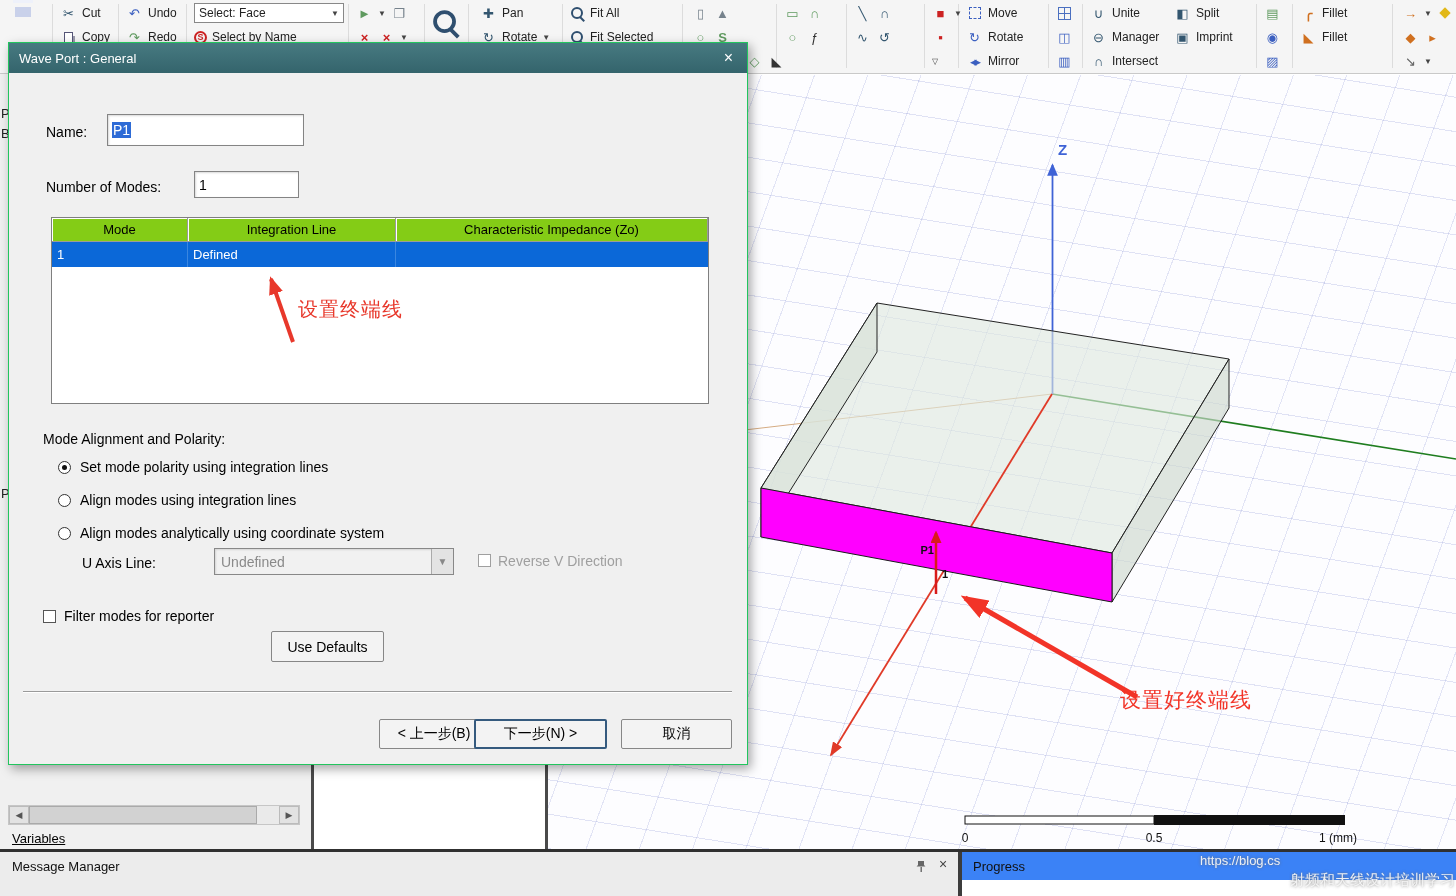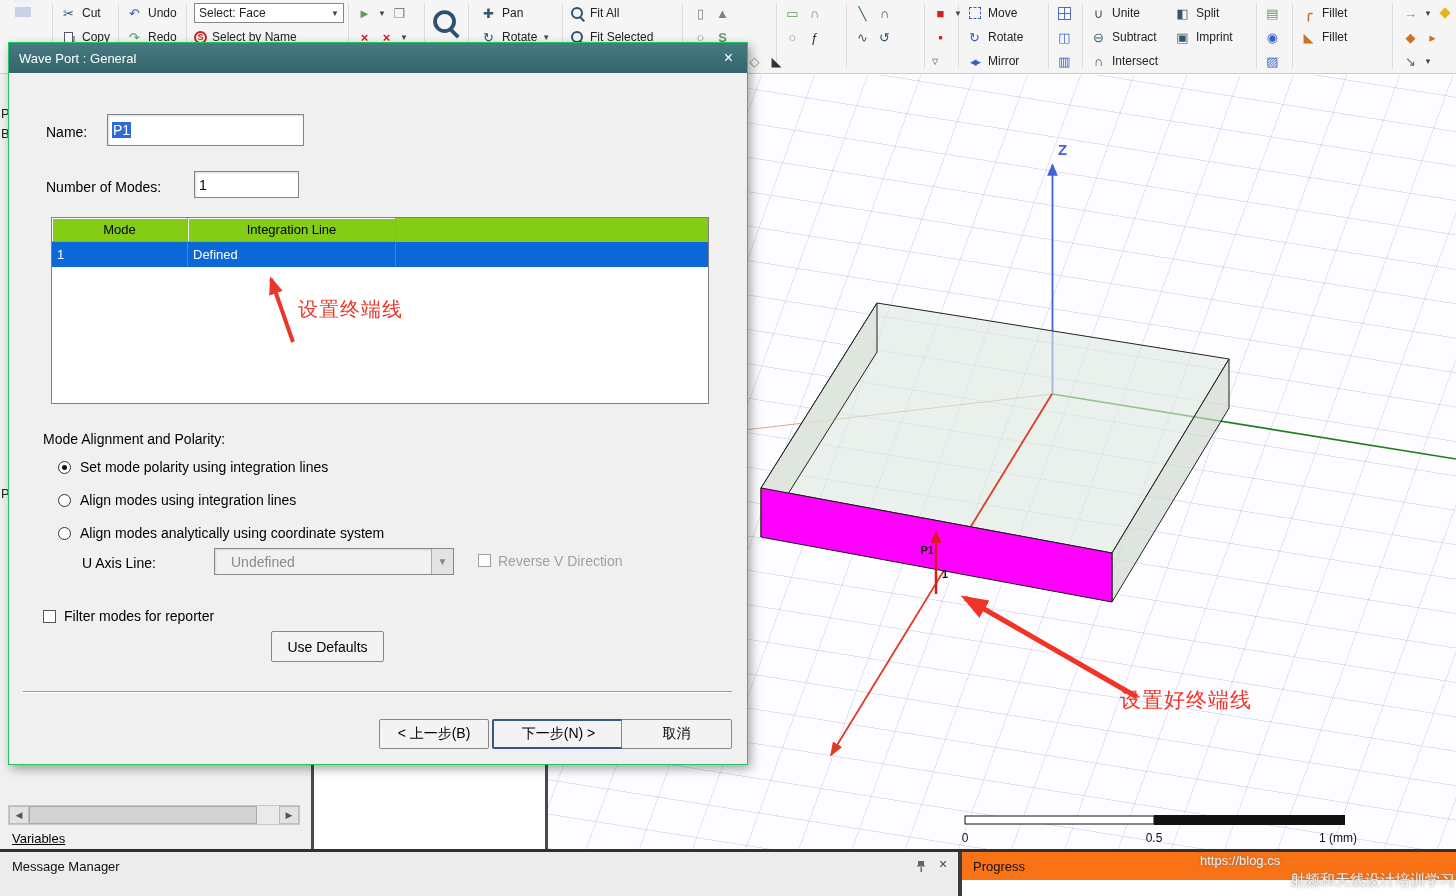--- a/index.html
+++ b/index.html
@@ -51,21 +51,21 @@
   .blpanel{position:absolute;left:0;top:765px;width:311px;height:84px;background:#f0f0f0;z-index:3}
   .hsb{position:absolute;left:8px;top:40px;width:292px;height:20px;background:#eaeaea;border:1px solid #c6c6c6}
   .hsb-btn{position:absolute;top:0;width:20px;height:18px;background:#e2e2e2;border:1px solid #bbb;
            display:flex;align-items:center;justify-content:center;font-size:9px;color:#555}
   .hsb-thumb{position:absolute;left:20px;top:0;width:228px;height:18px;background:#d2d2d2;border:1px solid #aaa}
   .midpanel{position:absolute;left:311px;top:765px;width:234px;height:84px;background:#fff;
             border-left:3px solid #4a4a4a;z-index:3}
   .vdiv{position:absolute;left:545px;top:765px;width:3px;height:84px;background:#4a4a4a;z-index:3}
   .hdiv{position:absolute;left:0;top:849px;width:1456px;height:3px;background:#303030;z-index:4}
   .msgpanel{position:absolute;left:0;top:852px;width:958px;height:44px;background:#ececec;z-index:4}
-  .progpanel{position:absolute;left:962px;top:852px;width:494px;height:28px;background:#f97316;z-index:4}
+  .progpanel{position:absolute;left:962px;top:852px;width:494px;height:28px;background:#3b82f6;z-index:4}
   .vdiv2{position:absolute;left:958px;top:852px;width:4px;height:44px;background:#3c3c3c;z-index:5}
   .paneltitle{position:absolute;font-size:13px;color:#111}
   .panelbody{position:absolute;left:2px;top:28px;right:2px;height:16px;background:#fff;overflow:hidden}
   .warn{position:relative;width:0;height:0;border-left:7px solid transparent;border-right:7px solid transparent;
         border-bottom:12px solid #edc320;display:inline-block}
   .warn:after{content:"!";position:absolute;left:-2px;top:3px;font-size:8px;font-weight:bold;color:#333}
   .msgtext{font-size:12px;color:#222;white-space:nowrap}
 
   
   .wm{position:absolute;z-index:60;color:rgba(246,246,246,.94);text-shadow:0 0 3px rgba(110,110,110,.9);
@@ -86,21 +86,21 @@
          border-right:1px solid #9b9b9b;border-bottom:1px solid #9b9b9b;box-shadow:inset 1px 1px 0 #fff}
   .wt-row{display:flex;height:25px;background:#0b68d8}
   .wt-c{display:flex;align-items:center;padding:0 5px;font-size:13px;color:#fff;border-right:1px solid #3a86e0}
   .dlg-annot{position:absolute;left:289px;top:253px;font-size:20px;color:#e8382b;letter-spacing:1px}
   .radio{position:absolute;width:13px;height:13px;border:1px solid #333;border-radius:50%;background:#fff}
   .radio.sel:after{content:"";position:absolute;left:3px;top:3px;right:3px;bottom:3px;background:#111;border-radius:50%}
   .cbx{position:absolute;width:13px;height:13px;border:1px solid #555;background:#fff}
   .cbx.dis{border-color:#9f9f9f}
   .lbl{position:absolute;font-size:14px}
   .dcombo{position:absolute;left:205px;top:505px;width:240px;height:27px;background:#f1f1f1;border:1px solid #888;
-          box-shadow:inset 1px 1px 2px rgba(0,0,0,.12);display:flex;align-items:center;padding-left:16px;
+          box-shadow:inset 1px 1px 2px rgba(0,0,0,.12);display:flex;align-items:center;padding-left:6px;
           font-size:14px;color:#8a8a8a}
   .dcombo-btn{margin-left:auto;width:22px;height:100%;background:#e3e3e3;border-left:1px solid #aaa;
               display:flex;align-items:center;justify-content:center;color:#888;font-size:10px}
   .btn{position:absolute;height:30px;background:#f3f3f3;border:1px solid #878787;border-radius:2px;
        display:flex;align-items:center;justify-content:center;font-size:14px;cursor:default}
   .btn.default{border:2px solid #355a7e}
   .etched{position:absolute;left:14px;top:648px;width:709px;height:2px;border-top:1px solid #9a9a9a;border-bottom:1px solid #fff}
   .dlg-svg{position:absolute;left:0;top:0;width:740px;height:723px;pointer-events:none}
   .scene{position:absolute;left:0;top:0}
 </style>
@@ -292,21 +292,21 @@
         </div>
     </div>
 
     <div class="tbg" style="left:1088px">
       <div class="tbr">
         <span class="ic c-slate">∪</span>
         <span>Unite</span>
         </div>
       <div class="tbr">
         <span class="ic c-slate">⊖</span>
-        <span>Subtract</span>
+        <span>Manager</span>
         </div>
       <div class="tbr">
         <span class="ic c-slate">∩</span>
         <span>Intersect</span>
         </div>
     </div>
     <div class="tbg" style="left:1172px">
       <div class="tbr">
         <span class="ic c-slate">◧</span>
         <span>Split</span>
@@ -458,20 +458,21 @@
 
     <span class="lbl" style="left:37px;top:136px">Number of Modes:</span>
     <div class="tin" style="left:185px;top:128px;width:105px;height:27px">
       <span>1</span>
     </div>
 
     <div class="wtable">
       <div class="wt-head">
         <div class="wt-hc" style="width:136px">Mode</div>
         <div class="wt-hc" style="width:208px">Integration Line</div>
+        <div class="wt-hc" style="width:312px">Characteristic Impedance (Zo)</div>
       </div>
       <div class="wt-row">
         <div class="wt-c" style="width:136px">1</div>
         <div class="wt-c" style="width:208px">Defined</div>
       </div>
     </div>
 
     <svg class="dlg-svg">
       <defs>
         <marker id="mDlg" markerWidth="4.5" markerHeight="3.6" refX="3.8" refY="1.8" orient="auto">
@@ -500,17 +501,17 @@
     <span class="lbl" style="left:489px;top:510px;color:#9f9f9f">Reverse V Direction</span>
 
     <span class="cbx" style="left:34px;top:567px"></span>
     <span class="lbl" style="left:55px;top:565px;max-width:184px;overflow:hidden;white-space:nowrap">Filter modes for reporter</span>
 
     <div class="btn" style="left:262px;top:588px;width:113px;height:31px">Use Defaults</div>
 
     <div class="etched"></div>
 
     <div class="btn" style="left:370px;top:676px;width:110px">&lt; 上一步(B)</div>
-    <div class="btn default" style="left:483px;top:676px;width:133px">下一步(N) &gt;</div>
+    <div class="btn default" style="left:465px;top:676px;width:133px">下一步(N) &gt;</div>
     <div class="btn" style="left:612px;top:676px;width:111px">取消</div>
   </div>
 
 </div>
 
 </body></html>

